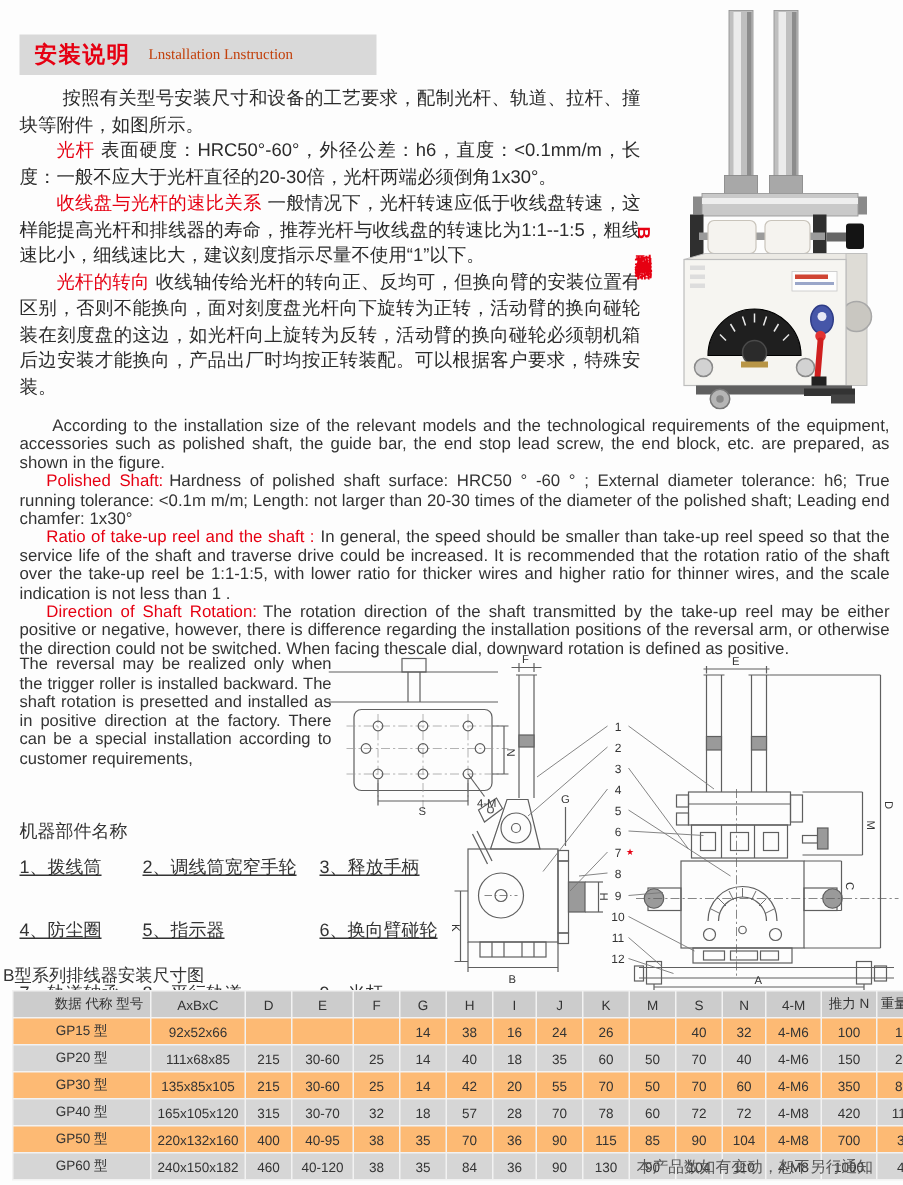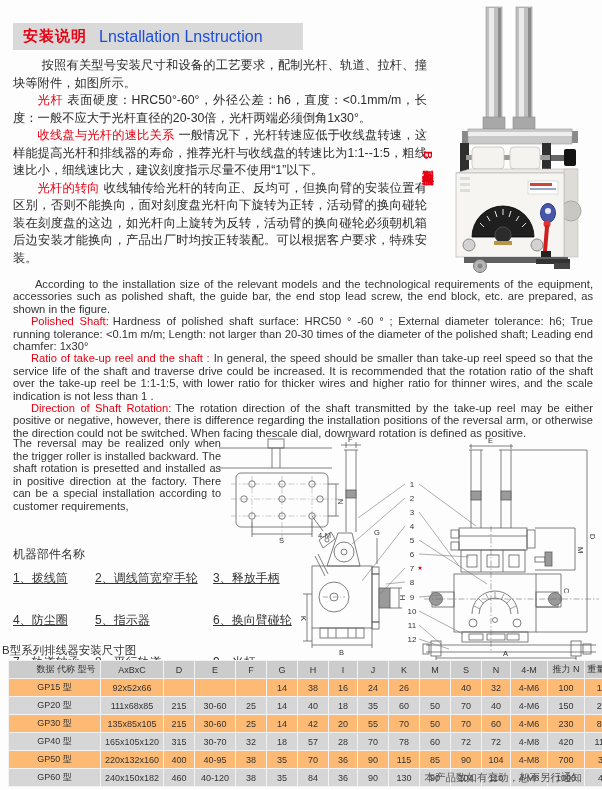--- a/index.html
+++ b/index.html
@@ -1,22 +1,22 @@
 <!DOCTYPE html>
 <html><head>
 <meta charset="utf-8">
 <style>
   html,body{margin:0;padding:0;background:#888;}
   .page{position:relative;width:602px;height:790px;background:#fdfdfd;margin:0 auto;
         font-family:"Liberation Sans","DejaVu Sans",sans-serif;color:#2b2b2b;overflow:hidden;}
   .red{color:#e60012;}
-  .header-bar{position:absolute;left:13px;top:23px;width:290px;height:27px;background:#d9d9d9;
+  .header-bar{position:absolute;left:13px;top:23px;width:238px;height:27px;background:#d9d9d9;
               display:flex;align-items:center;padding-left:10px;box-sizing:border-box;}
   .header-bar .cn{font-size:15px;font-weight:bold;color:#e60012;letter-spacing:1px;}
-  .header-bar .en{font-size:16px;color:#1d4ed8;margin-left:12px;}
+  .header-bar .en{font-size:10px;color:#c2410c;margin-left:12px;font-family:Liberation Serif, serif;}
   .cn-block{position:absolute;left:13px;top:57px;width:414px;font-size:12.3px;line-height:17.5px;text-align:justify;}
   .cn-block p,.en-block p{margin:0;text-indent:2em;}
   .lead{margin-right:4px;}
   .en-block{position:absolute;left:13px;top:278px;width:580px;font-size:11.2px;line-height:12.4px;text-align:justify;color:#333;}
   .en-block p{text-indent:1.6em;}
   .side-para{position:absolute;left:13px;top:437px;width:208px;font-size:11px;line-height:12.6px;text-align:justify;color:#333;}
   .photo-wrap{position:absolute;left:420px;top:5px;width:182px;height:268px;}
   .photo-label{position:absolute;left:0;top:146px;writing-mode:vertical-rl;font-size:11.5px;font-weight:bold;
                color:#e60012;letter-spacing:1px;}
   .machine{position:absolute;left:16px;top:0;}
@@ -415,21 +415,21 @@
           <td>25</td>
           <td>14</td>
           <td>42</td>
           <td>20</td>
           <td>55</td>
           <td>70</td>
           <td>50</td>
           <td>70</td>
           <td>60</td>
           <td>4-M6</td>
-          <td>230</td>
+          <td>350</td>
           <td>8.5</td>
           <td>0.1-25</td>
         </tr>
         <tr class="even">
           <td>GP40 型</td>
           <td>165x105x120</td>
           <td>315</td>
           <td>30-70</td>
           <td>32</td>
           <td>18</td>

